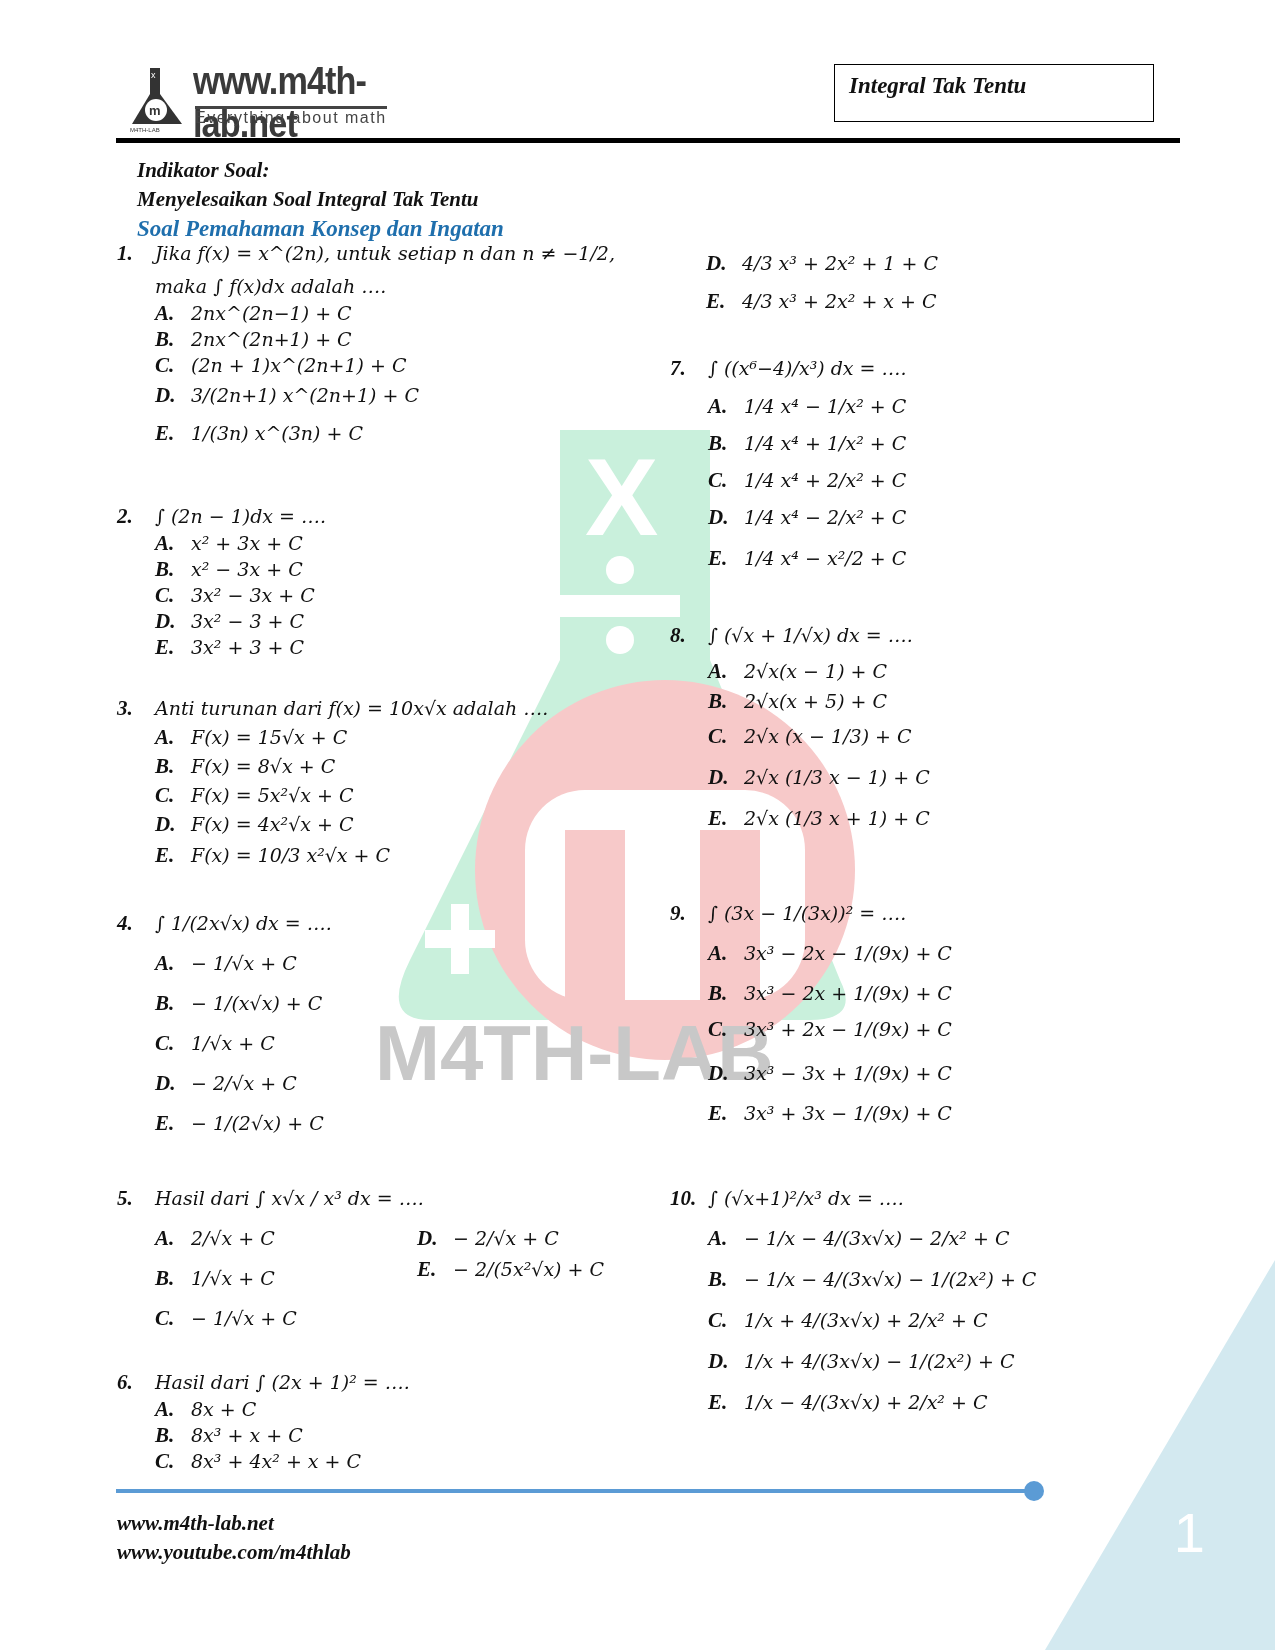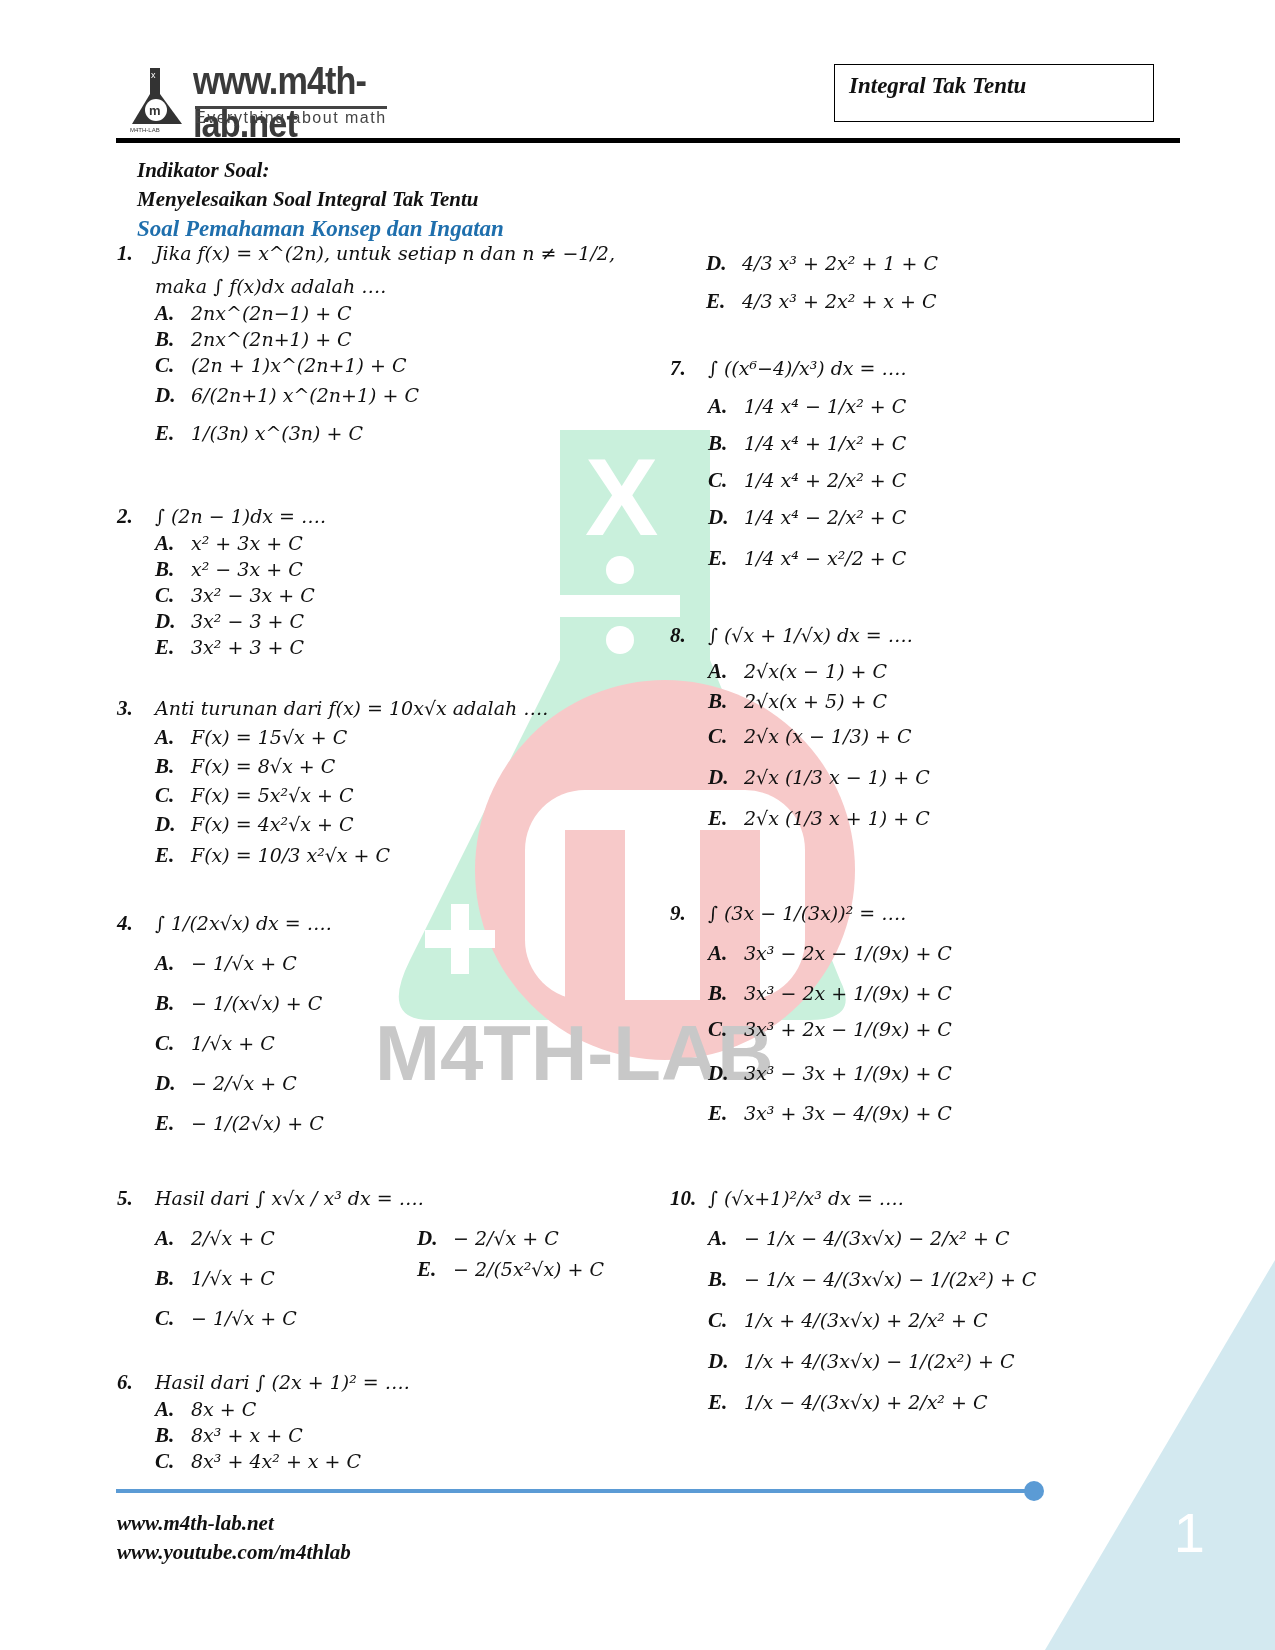--- a/index.html
+++ b/index.html
@@ -73,21 +73,21 @@
   <div class="blue">Soal Pemahaman Konsep dan Ingatan</div>
 </div>
 
 <div class="q" style="left:117px;top:240px;">
   <span class="qn">1.</span>
   <span class="qt m">Jika f(x) = x^(2n), untuk setiap n dan n ≠ −1/2,</span>
   <span class="qt m" style="top:33px">maka ∫ f(x)dx adalah ….</span>
   <div class="opt" style="top:60px"><span class="l">A.</span><span class="m">2nx^(2n−1) + C</span></div>
   <div class="opt" style="top:86px"><span class="l">B.</span><span class="m">2nx^(2n+1) + C</span></div>
   <div class="opt" style="top:112px"><span class="l">C.</span><span class="m">(2n + 1)x^(2n+1) + C</span></div>
-  <div class="opt" style="top:142px"><span class="l">D.</span><span class="m">6/(2n+1) x^(2n+1) + C</span></div>
+  <div class="opt" style="top:142px"><span class="l">D.</span><span class="m">3/(2n+1) x^(2n+1) + C</span></div>
   <div class="opt" style="top:180px"><span class="l">E.</span><span class="m">1/(3n) x^(3n) + C</span></div>
 </div>
 
 <div class="q" style="left:117px;top:503px;">
   <span class="qn">2.</span>
   <span class="qt m">∫ (2n − 1)dx = ….</span>
   <div class="opt" style="top:27px"><span class="l">A.</span><span class="m">x² + 3x + C</span></div>
   <div class="opt" style="top:53px"><span class="l">B.</span><span class="m">x² − 3x + C</span></div>
   <div class="opt" style="top:79px"><span class="l">C.</span><span class="m">3x² − 3x + C</span></div>
   <div class="opt" style="top:105px"><span class="l">D.</span><span class="m">3x² − 3 + C</span></div>
@@ -157,21 +157,21 @@
   <div class="opt" style="top:183px"><span class="l">E.</span><span class="m">2√x (1/3 x + 1) + C</span></div>
 </div>
 
 <div class="q" style="left:670px;top:900px;">
   <span class="qn">9.</span>
   <span class="qt m">∫ (3x − 1/(3x))² = ….</span>
   <div class="opt" style="top:40px"><span class="l">A.</span><span class="m">3x³ − 2x − 1/(9x) + C</span></div>
   <div class="opt" style="top:80px"><span class="l">B.</span><span class="m">3x³ − 2x + 1/(9x) + C</span></div>
   <div class="opt" style="top:116px"><span class="l">C.</span><span class="m">3x³ + 2x − 1/(9x) + C</span></div>
   <div class="opt" style="top:160px"><span class="l">D.</span><span class="m">3x³ − 3x + 1/(9x) + C</span></div>
-  <div class="opt" style="top:200px"><span class="l">E.</span><span class="m">3x³ + 3x − 4/(9x) + C</span></div>
+  <div class="opt" style="top:200px"><span class="l">E.</span><span class="m">3x³ + 3x − 1/(9x) + C</span></div>
 </div>
 
 <div class="q" style="left:670px;top:1185px;">
   <span class="qn">10.</span>
   <span class="qt m">∫ (√x+1)²/x³ dx = ….</span>
   <div class="opt" style="top:40px"><span class="l">A.</span><span class="m">− 1/x − 4/(3x√x) − 2/x² + C</span></div>
   <div class="opt" style="top:81px"><span class="l">B.</span><span class="m">− 1/x − 4/(3x√x) − 1/(2x²) + C</span></div>
   <div class="opt" style="top:122px"><span class="l">C.</span><span class="m">1/x + 4/(3x√x) + 2/x² + C</span></div>
   <div class="opt" style="top:163px"><span class="l">D.</span><span class="m">1/x + 4/(3x√x) − 1/(2x²) + C</span></div>
   <div class="opt" style="top:204px"><span class="l">E.</span><span class="m">1/x − 4/(3x√x) + 2/x² + C</span></div>

